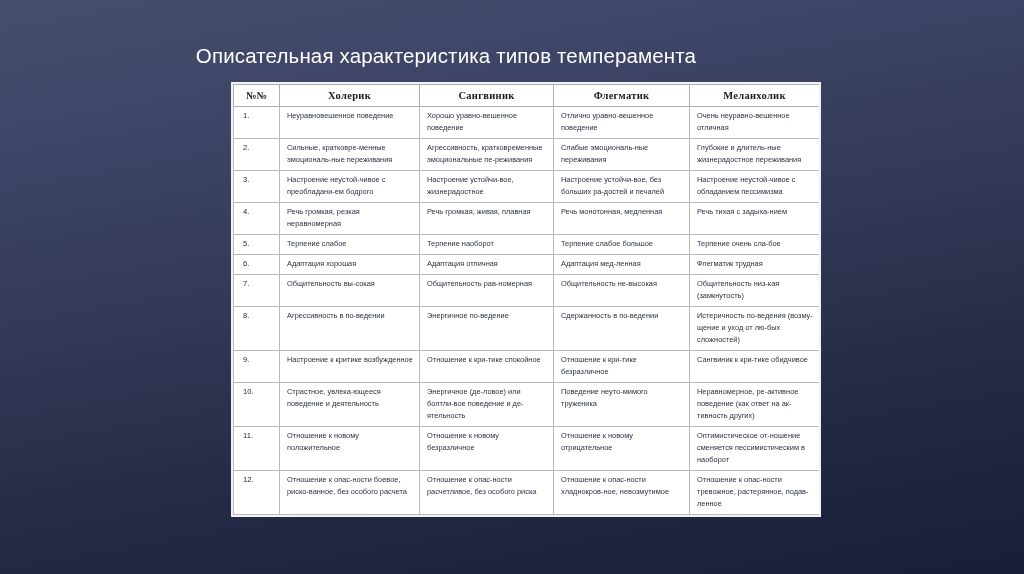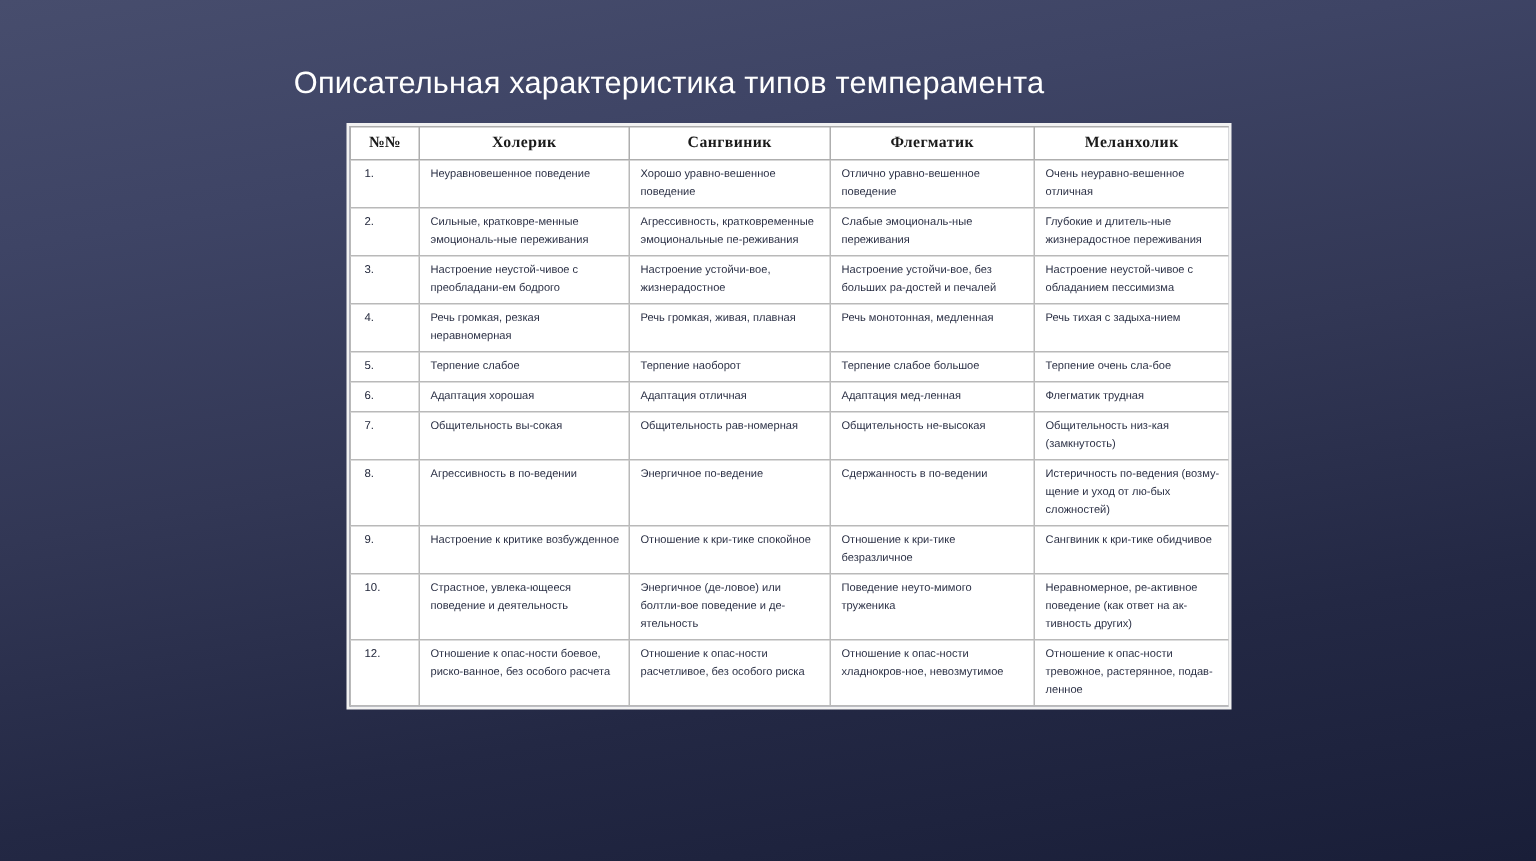--- a/index.html
+++ b/index.html
@@ -182,20 +182,27 @@
         <td class="pad-1">Сангвиник к кри-тике обидчивое</td>
       </tr>
       <tr>
         <td class="num">10.</td>
         <td>Страстное, увлека-ющееся поведение и деятельность</td>
         <td>Энергичное (де-ловое) или болтли-вое поведение и де-ятельность</td>
         <td>Поведение неуто-мимого труженика</td>
         <td>Неравномерное, ре-активное поведение (как ответ на ак-тивность других)</td>
       </tr>
       <tr>
+        <td class="num">11.</td>
+        <td>Отношение к новому положительное</td>
+        <td>Отношение к новому безразличное</td>
+        <td>Отношение к новому отрицательное</td>
+        <td>Оптимистическое от-ношение сменяется пессимистическим в наоборот</td>
+      </tr>
+      <tr>
         <td class="num">12.</td>
         <td>Отношение к опас-ности боевое, риско-ванное, без особого расчета</td>
         <td>Отношение к опас-ности расчетливое, без особого риска</td>
         <td>Отношение к опас-ности хладнокров-ное, невозмутимое</td>
         <td>Отношение к опас-ности тревожное, растерянное, подав-ленное</td>
       </tr>
     </tbody>
   </table>
 </div>
 

